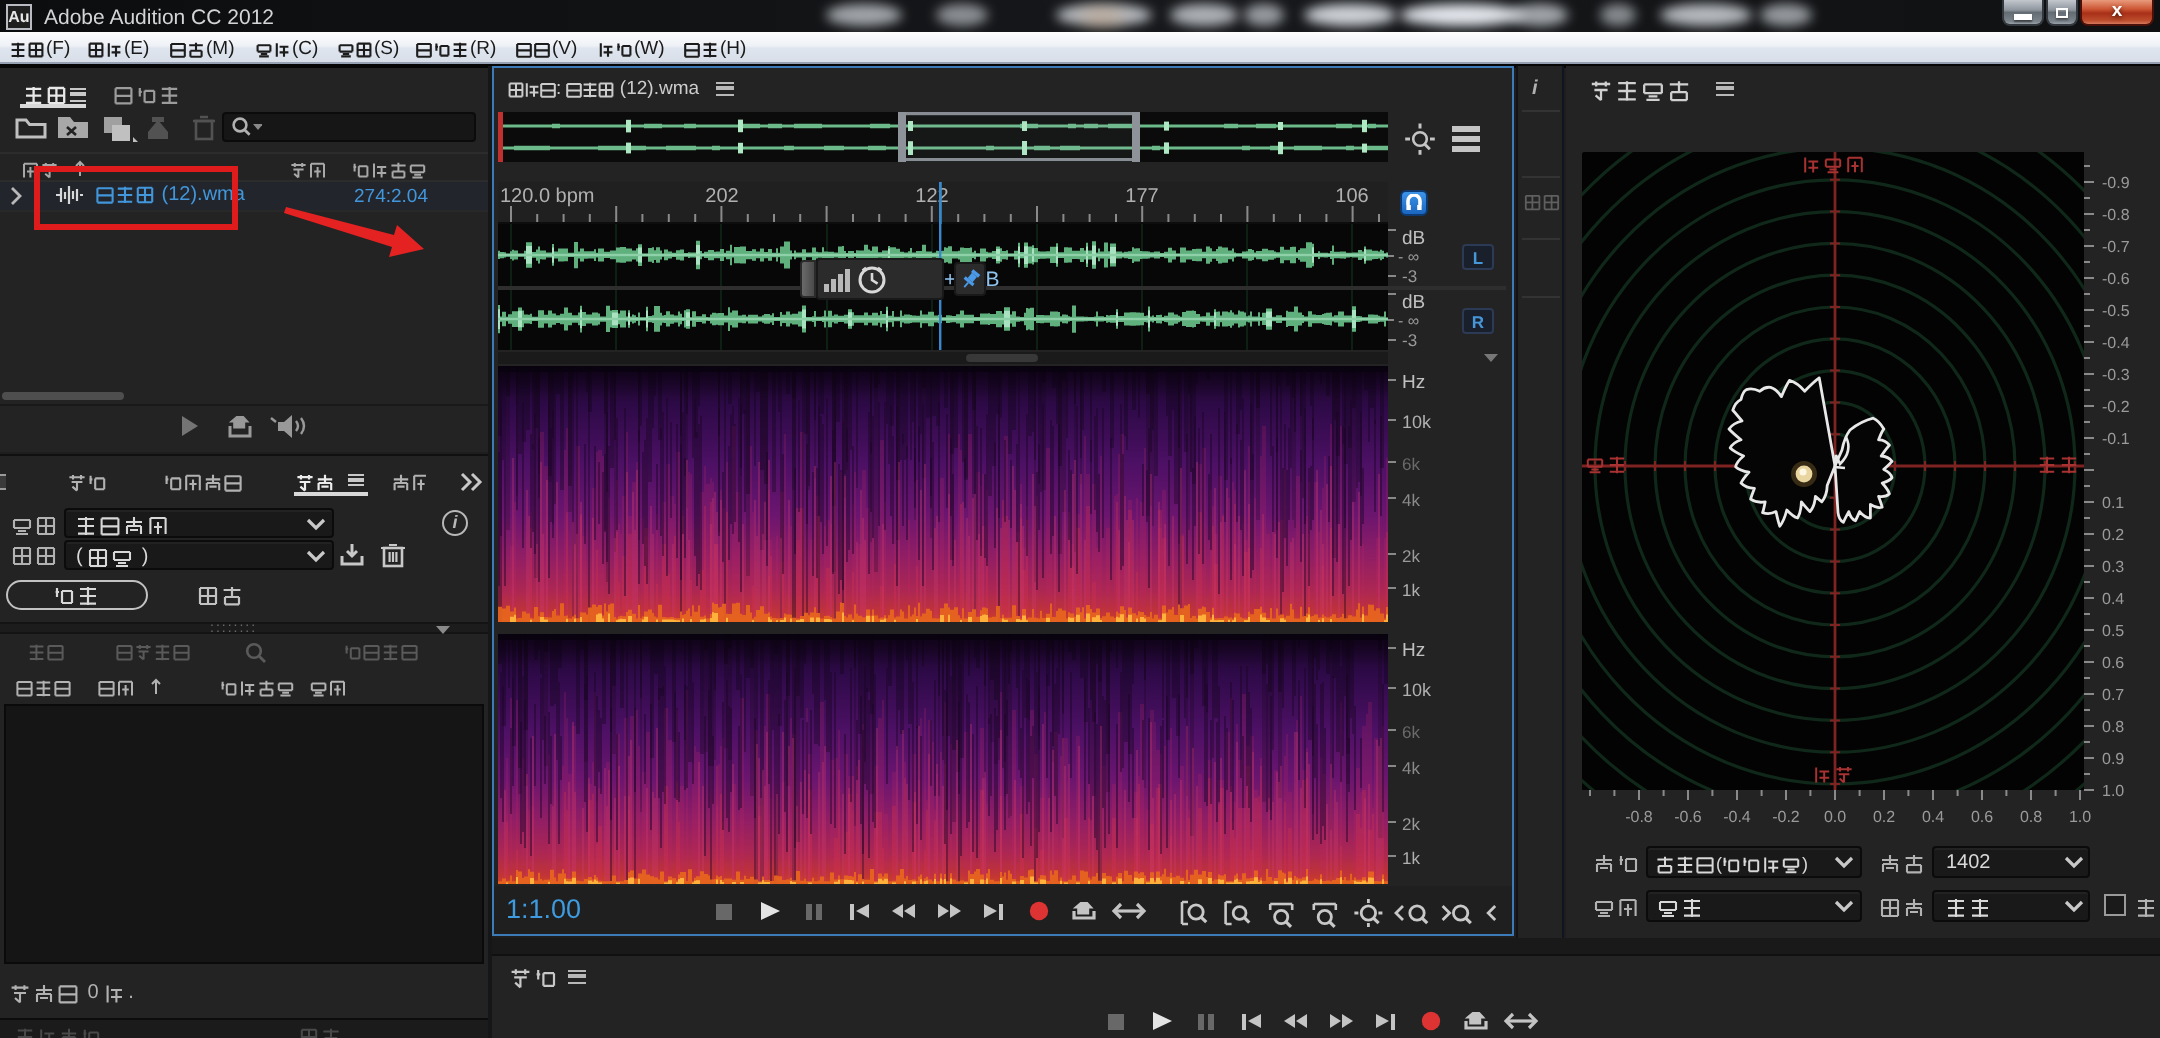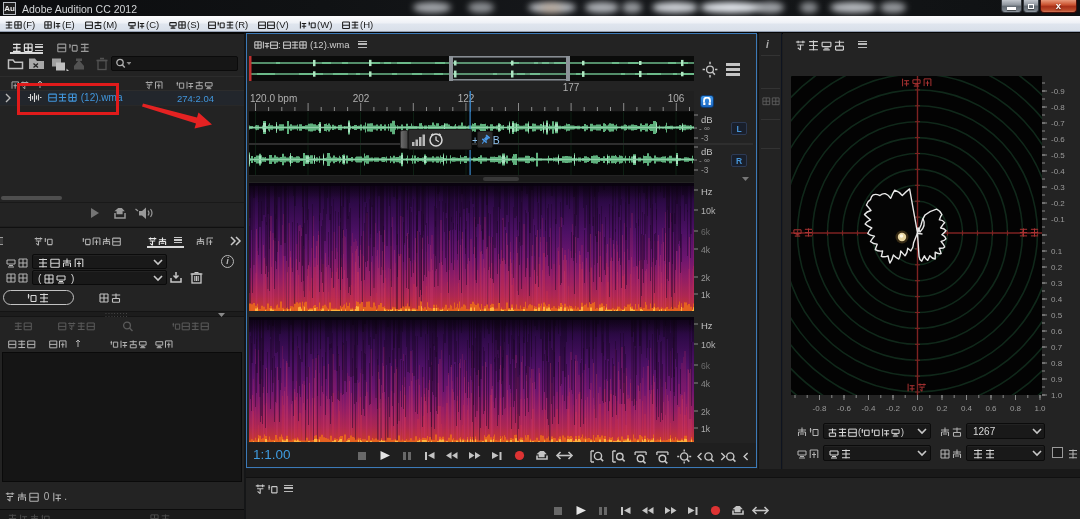--- a/index.html
+++ b/index.html
@@ -270,21 +270,21 @@
 <g fill="#c4c4c4">
       <rect x="24" y="2" width="14" height="3"></rect>
       <rect x="24" y="7" width="14" height="3"></rect>
       <rect x="24" y="12" width="14" height="3"></rect>
     </g>
 </svg>
 <div class="abs" style="left:249px;top:91px;width:445px;height:21px;background:#202020;border-bottom:1px solid #0d0d0d"></div>
 <div class="t" style="left:250px;top:93px;color:#b0b0b0;font-size:10px">120.0 bpm</div>
 <div class="t" style="left:361px;top:93px;color:#b0b0b0;font-size:10px;transform:translateX(-50%)">202</div>
 <div class="t" style="left:466px;top:93px;color:#b0b0b0;font-size:10px;transform:translateX(-50%)">122</div>
-<div class="t" style="left:571px;top:82px;color:#b0b0b0;font-size:10px;transform:translateX(-50%)">177</div>
+<div class="t" style="left:571px;top:93px;color:#b0b0b0;font-size:10px;transform:translateX(-50%)">177</div>
 <div class="t" style="left:676px;top:93px;color:#b0b0b0;font-size:10px;transform:translateX(-50%)">106</div>
 <svg class="abs" style="left:249px;top:91px" width="445" height="21">
     <path d="M6.5 12V20M19.6 16V20M32.8 16V20M45.9 16V20M59.1 12V20M72.2 16V20M85.4 16V20M98.6 16V20M111.7 12V20M124.9 16V20M138.0 16V20M151.1 16V20M164.3 12V20M177.5 16V20M190.6 16V20M203.8 16V20M216.9 12V20M230.1 16V20M243.2 16V20M256.4 16V20M269.5 12V20M282.7 16V20M295.8 16V20M309.0 16V20M322.1 12V20M335.2 16V20M348.4 16V20M361.5 16V20M374.7 12V20M387.9 16V20M401.0 16V20M414.2 16V20M427.3 12V20M440.5 16V20" stroke="#8a8a8a" stroke-width="1"></path>
     <rect x="220.5" y="0" width="1.4" height="21" fill="#3a88cc"></rect>
   </svg>
 <div class="abs" style="left:700px;top:95px;width:14px;height:13px;background:linear-gradient(#3d95e8,#1a66c0);border-radius:3px;border:1px solid #0d3a70"></div>
 <svg class="abs" style="left:702px;top:97px" width="10" height="9">
     <path d="M2 5.5V3.5a3 3 0 016 0v2" stroke="#fff" stroke-width="1.8" fill="none"></path>
     <rect x="1.2" y="5.5" width="2.2" height="2.5" fill="#fff"></rect>
     <rect x="6.6" y="5.5" width="2.2" height="2.5" fill="#fff"></rect>
@@ -570,21 +570,21 @@
       </svg><span style="color:#d8d8d8;font-size:9px;vertical-align:top">(</span><svg style="display:inline-block;vertical-align:top" width="40" height="11" viewBox="0 0 40 11">
         <path d="M1.3 1.9L1.3 6.0M0.7 3.7L2.2 3.7M3.6 3.2L8.1 3.2M3.6 3.2L3.6 8.6M8.1 3.2L8.1 8.6M3.6 8.6L8.1 8.6M11.3 1.9L11.3 6.0M10.7 3.7L12.2 3.7M13.6 3.2L18.1 3.2M13.6 3.2L13.6 8.6M18.1 3.2L18.1 8.6M13.6 8.6L18.1 8.6M21.6 1.7L21.6 9.3M23.1 3.7L28.1 3.7M23.1 6.9L28.1 6.9M25.6 3.7L25.6 9.3M30.9 2.8L38.1 2.8M30.9 2.8L30.9 6.4M38.1 2.8L38.1 6.4M30.9 6.4L38.1 6.4M32.7 7.8L36.3 7.8M31.8 9.1L37.2 9.1" stroke="#d8d8d8" stroke-width="1.00" fill="none" opacity="1.0"></path>
       </svg><span style="color:#d8d8d8;font-size:9px;vertical-align:top">)</span></div>
     <svg class="abs" style="left:134px;top:395px" width="10" height="7">
       <path d="M1 1l4 4 4-4" stroke="#c8c8c8" stroke-width="1.6" fill="none"></path>
     </svg>
     <div class="t" style="left:157px;top:393px"><svg style="display:inline-block;vertical-align:top" width="24" height="12" viewBox="0 0 24 12">
         <path d="M5.0 1.5L5.0 6.0M1.0 4.0L9.0 4.0M1.5 6.0L8.5 6.0M1.5 6.0L1.5 10.0M8.5 6.0L8.5 10.0M3.0 8.0L7.0 8.0M12.8 3.0L21.2 3.0M17.0 1.5L17.0 6.5M13.5 6.5L20.5 6.5M13.5 6.5L13.5 10.2M20.5 6.5L20.5 10.2M13.5 10.2L20.5 10.2" stroke="#b2b2b2" stroke-width="1.05" fill="none" opacity="1.0"></path>
       </svg><span style="color:#b2b2b2;font-size:10px;vertical-align:top"> :</span></div>
     <div class="dd" style="left:183px;top:390px;width:79px;height:16px"></div>
-    <div class="t" style="left:190px;top:393px;color:#d8d8d8;font-size:10px">1267</div>
+    <div class="t" style="left:190px;top:393px;color:#d8d8d8;font-size:10px">1402</div>
     <svg class="abs" style="left:249px;top:395px" width="10" height="7">
       <path d="M1 1l4 4 4-4" stroke="#c8c8c8" stroke-width="1.6" fill="none"></path>
     </svg>
     <div class="t" style="left:14px;top:415px"><svg style="display:inline-block;vertical-align:top" width="24" height="12" viewBox="0 0 24 12">
         <path d="M1.0 3.0L9.0 3.0M1.0 3.0L1.0 7.0M9.0 3.0L9.0 7.0M1.0 7.0L9.0 7.0M3.0 8.5L7.0 8.5M2.0 10.0L8.0 10.0M13.2 2.0L13.2 10.0M20.8 2.0L20.8 10.0M13.2 2.0L20.8 2.0M17.0 4.0L17.0 10.0M15.0 6.5L19.0 6.5" stroke="#b2b2b2" stroke-width="1.05" fill="none" opacity="1.0"></path>
       </svg><span style="color:#b2b2b2;font-size:10px;vertical-align:top"> :</span></div>
     <div class="dd" style="left:40px;top:412px;width:108px;height:16px"></div>
     <div class="t" style="left:46px;top:415px"><svg style="display:inline-block;vertical-align:top" width="24" height="12" viewBox="0 0 24 12">
         <path d="M1.0 3.0L9.0 3.0M1.0 3.0L1.0 7.0M9.0 3.0L9.0 7.0M1.0 7.0L9.0 7.0M3.0 8.5L7.0 8.5M2.0 10.0L8.0 10.0M13.0 2.5L21.0 2.5M13.0 6.0L21.0 6.0M13.0 9.8L21.0 9.8M17.0 1.5L17.0 10.5" stroke="#d8d8d8" stroke-width="1.05" fill="none" opacity="1.0"></path>
       </svg></div>

